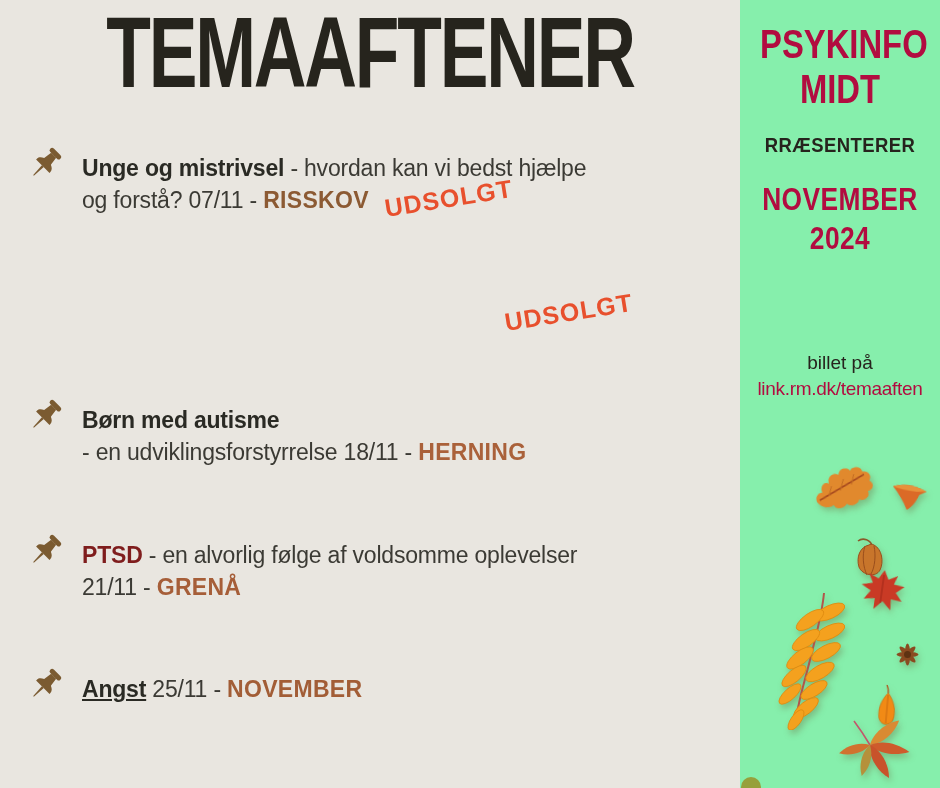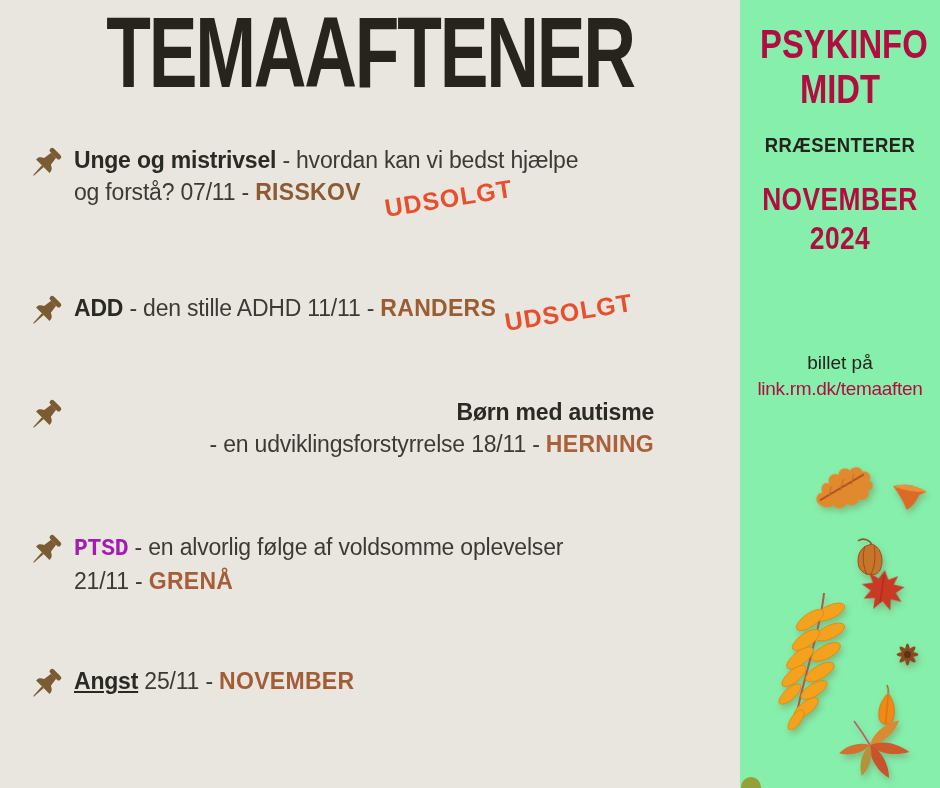--- a/index.html
+++ b/index.html
@@ -4,21 +4,21 @@
 <style>
   html,body{margin:0;padding:0;}
   body{width:940px;height:788px;overflow:hidden;font-family:"Liberation Sans",sans-serif;position:relative;}
   .page{position:absolute;inset:0;}
   
   .left{position:absolute;left:0;top:0;width:740px;height:788px;}
   .title{position:absolute;left:0;top:0;width:740px;margin:0;text-align:center;
          font-size:100px;line-height:104px;font-weight:700;letter-spacing:-3px;
          transform:scaleX(0.73);transform-origin:50% 0;}
   .row{position:absolute;left:74px;width:580px;font-size:23px;line-height:32px;letter-spacing:-0.2px;}
-  .row p{margin:0;}
+  .row p{margin:8px;}
   .row b{font-weight:700;}
   .row .loc{font-weight:700;letter-spacing:0.3px;}
   .row1{top:144px;} .row2{top:292px;} .row3{top:396px;} .row4{top:531px;} .row5{top:665px;}
   .pin{position:absolute;left:-48px;top:1px;width:38px;height:38px;}
   .pin svg{width:38px;height:38px;transform:rotate(45deg);}
   .badge{position:absolute;font-weight:700;font-size:25px;letter-spacing:1px;transform:rotate(-9deg);white-space:nowrap;}
   .badge1{left:384px;top:184px;} .badge2{left:504px;top:298px;}
   
   .sidebar{position:absolute;left:740px;top:0;width:200px;height:788px;overflow:hidden;}
   .sb{position:absolute;left:0;width:200px;text-align:center;margin:0;}
@@ -59,39 +59,33 @@
 
     <h1 class="title" style="color: rgb(38, 36, 29);">TEMAAFTENER</h1>
 
     <div class="row row1" style="color: rgb(59, 58, 52);">
       <span class="pin" style="color: rgb(123, 91, 49);"><svg>
             <use href="#pin"></use>
           </svg></span>
       <p><b style="color: rgb(42, 42, 36);">Unge og mistrivsel</b><span> - hvordan kan vi bedst hjælpe</span><br><span>og forstå? 07/11 - </span><b class="loc" style="color: rgb(140, 90, 51);">RISSKOV</b></p>
     </div>
 
-    <div class="row row2" style="color: rgb(59, 58, 52);">
-      <span class="pin" style="color: rgb(123, 91, 49);"><svg>
-            <use href="#pin"></use>
-          </svg></span>
-      <p><b style="color: rgb(42, 42, 36);">ADD</b><span> - den stille ADHD 11/11 - </span><b class="loc" style="color: rgb(154, 92, 49);">RANDERS</b></p>
-    </div>
-
-    <div class="row row3" style="color: rgb(59, 58, 52); text-align: right;">
+
+    <div class="row row3" style="color: rgb(59, 58, 52);">
       <span class="pin" style="color: rgb(123, 91, 49);"><svg>
             <use href="#pin"></use>
           </svg></span>
       <p><b style="color: rgb(42, 42, 36);">Børn med autisme</b><br><span>- en udviklingsforstyrrelse 18/11 - </span><b class="loc" style="color: rgb(170, 97, 58);">HERNING</b></p>
     </div>
 
     <div class="row row4" style="color: rgb(59, 58, 52);">
       <span class="pin" style="color: rgb(123, 91, 49);"><svg>
             <use href="#pin"></use>
           </svg></span>
-      <p><b style="color: #a21caf; font-family: Liberation Mono, monospace;">PTSD</b><span> - en alvorlig følge af voldsomme oplevelser</span><br><span>21/11 - </span><b class="loc" style="color: rgb(166, 94, 56);">GRENÅ</b></p>
+      <p><b style="color: #7f1d1d;">PTSD</b><span> - en alvorlig følge af voldsomme oplevelser</span><br><span>21/11 - </span><b class="loc" style="color: rgb(166, 94, 56);">GRENÅ</b></p>
     </div>
 
     <div class="row row5" style="color: rgb(59, 58, 52);">
       <span class="pin" style="color: rgb(123, 91, 49);"><svg>
             <use href="#pin"></use>
           </svg></span>
       <p><b style="color: rgb(42, 42, 36); text-decoration: underline;">Angst</b><span> 25/11 - </span><b class="loc" style="color: rgb(162, 93, 54);">NOVEMBER</b></p>
     </div>
 
     <span class="badge badge1" style="color: rgb(232, 80, 45);">UDSOLGT</span>

